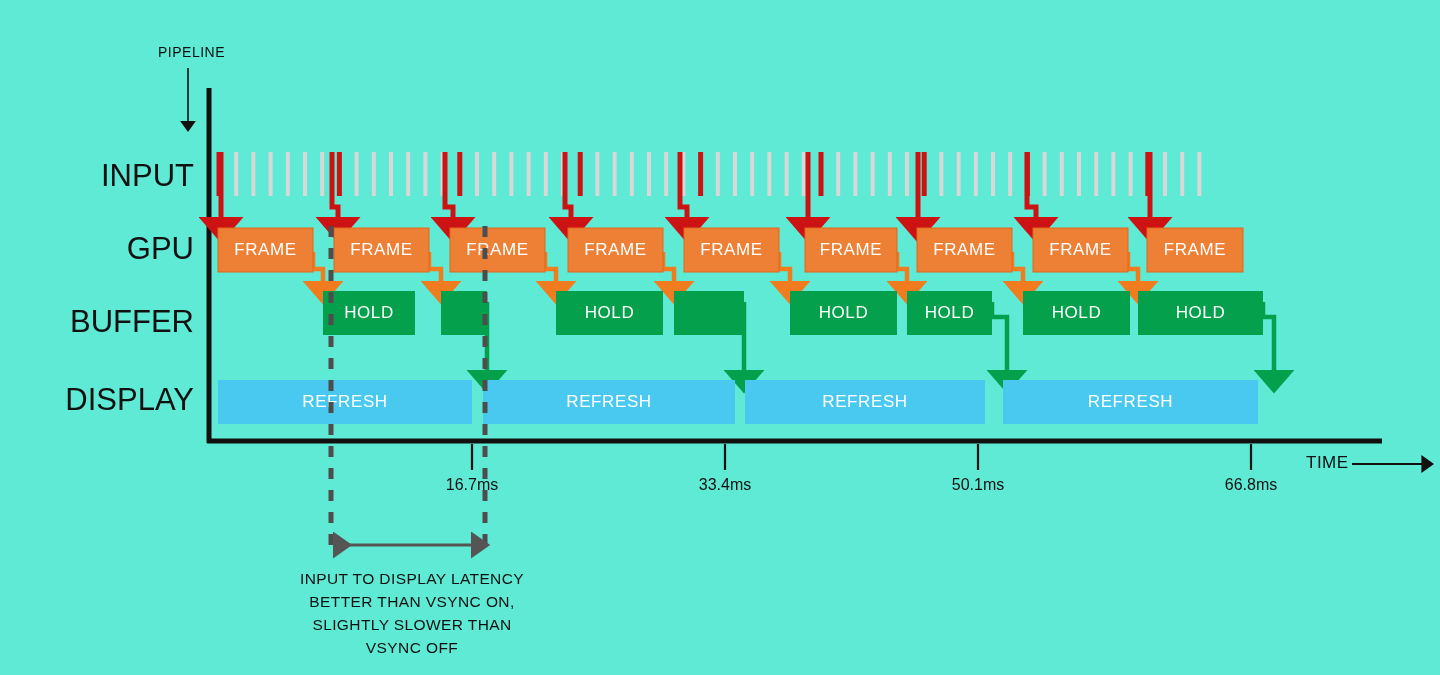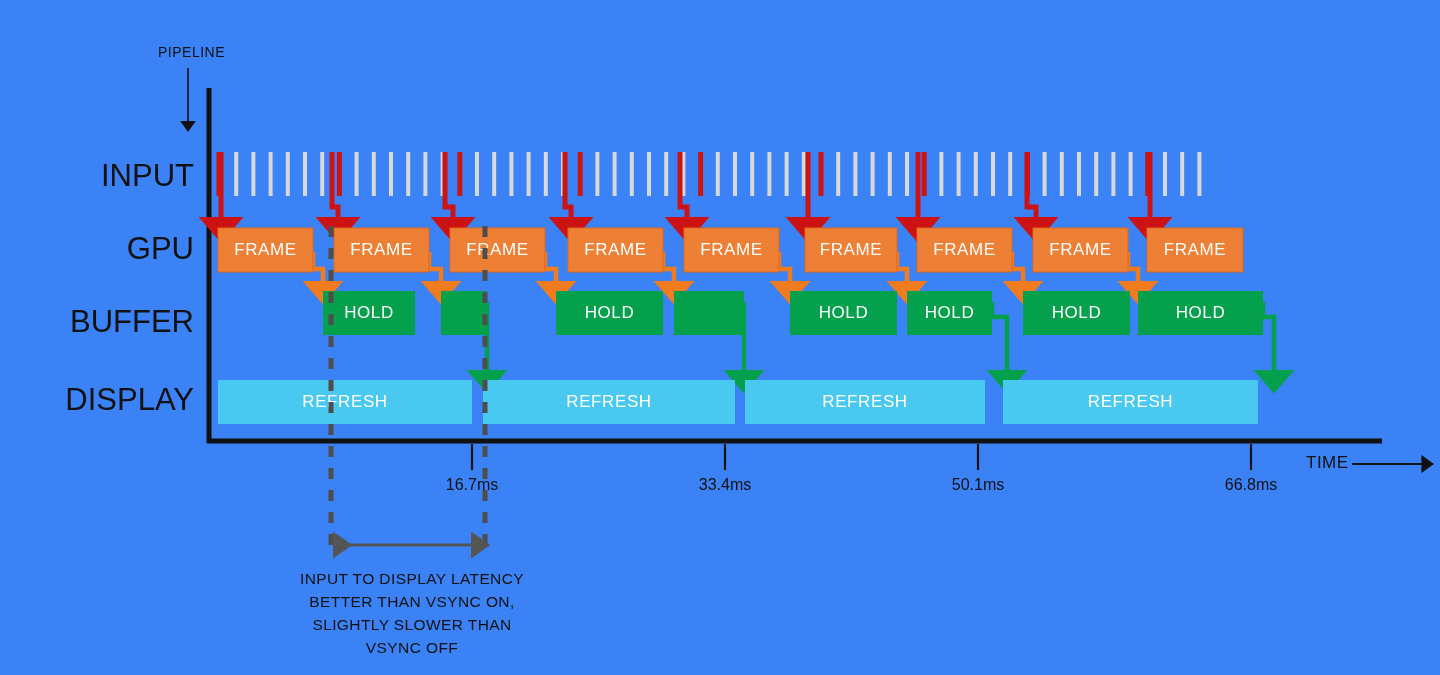--- a/index.html
+++ b/index.html
@@ -1,18 +1,18 @@
 <!DOCTYPE html>
 <html><head>
 <meta charset="utf-8">
 <style>
   html,body{margin:0;padding:0;background:#ffffff;}
   body{width:1440px;height:675px;overflow:hidden;
        font-family:"Liberation Sans","DejaVu Sans",sans-serif;}
-  #stage{position:relative;width:1440px;height:675px;background:#3b82f6;}
+  #stage{position:relative;width:1440px;height:675px;background:#5eead4;}
   svg#diagram{position:absolute;left:0;top:0;width:1440px;height:675px;display:block;}
 
   .rowlabel{font-size:31px;fill:#111;font-family:"Liberation Sans",sans-serif;
             text-anchor:end;dominant-baseline:middle;letter-spacing:0px;}
   .barlabel{font-size:17px;fill:#ffffff;font-family:"Liberation Sans",sans-serif;
             text-anchor:middle;dominant-baseline:middle;letter-spacing:.6px;}
   .ticklabel{font-size:16px;fill:#111;font-family:"Liberation Sans",sans-serif;
              text-anchor:middle;dominant-baseline:hanging;}
   .axisword{font-size:17px;fill:#111;font-family:"Liberation Sans",sans-serif;
             text-anchor:start;dominant-baseline:middle;letter-spacing:.5px;}

